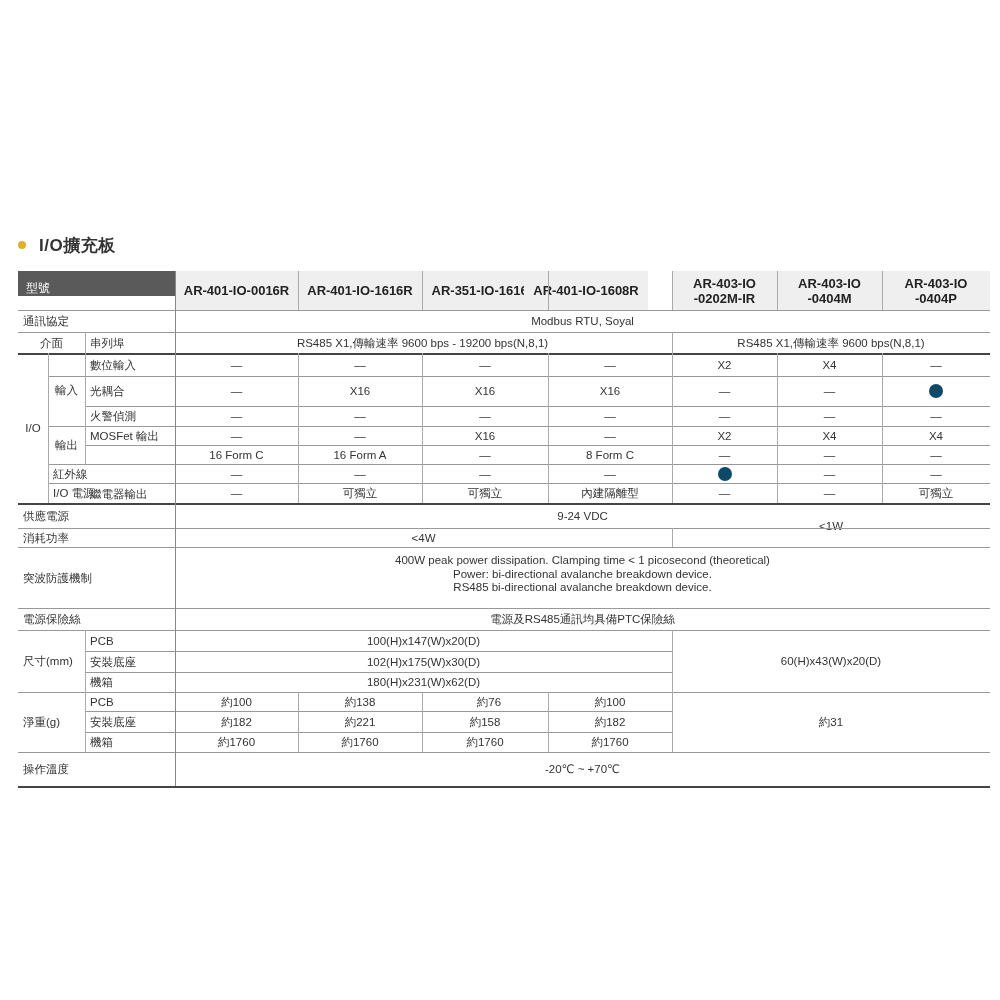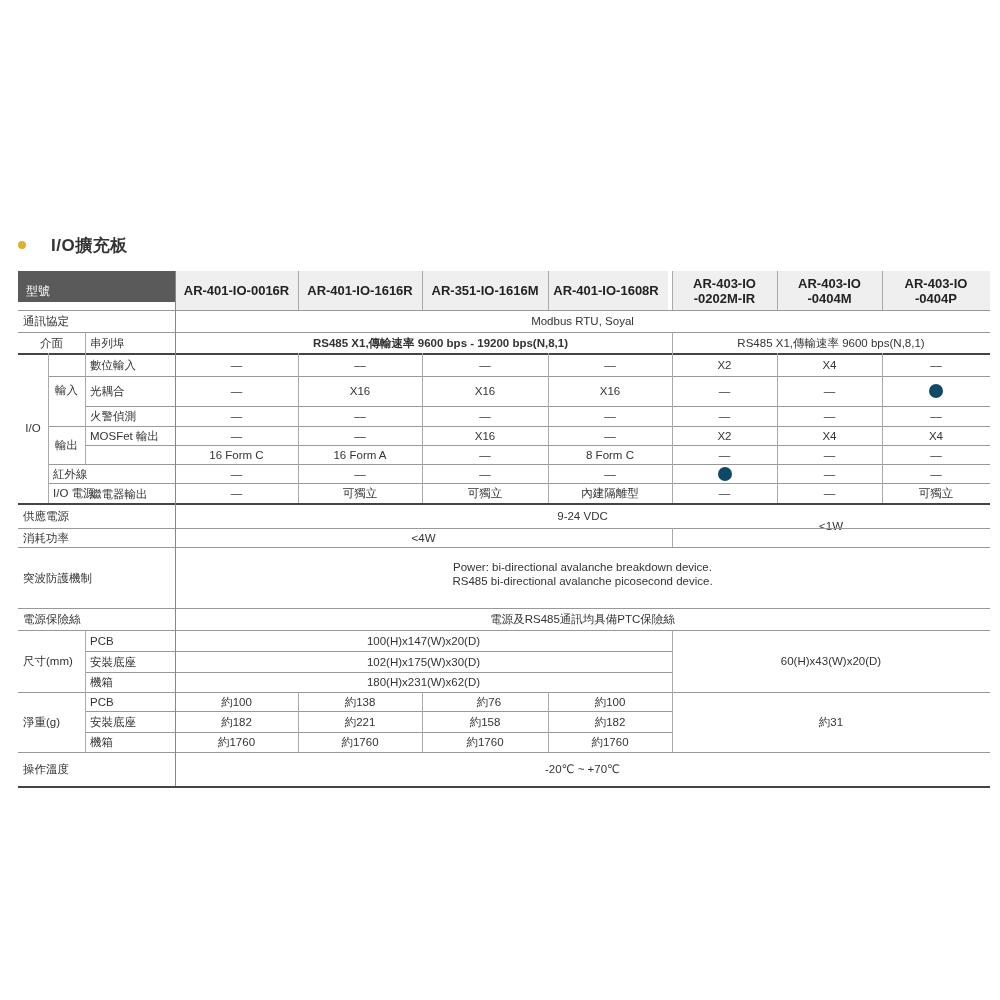--- a/index.html
+++ b/index.html
@@ -1,18 +1,18 @@
 <!DOCTYPE html>
 <html><head>
 <meta charset="utf-8">
 <style>
   html, body { margin:0; padding:0; background:#ffffff; }
   body { width:1000px; height:1000px; position:relative; overflow:hidden;
          font-family:"Liberation Sans","DejaVu Sans",sans-serif; color:#333; }
-  .title { position:absolute; left:18px; top:233px; height:24px; display:flex; align-items:center;gap:12px; }
+  .title { position:absolute; left:18px; top:233px; height:24px; display:flex; align-items:center; }
   .bullet { width:8px; height:8px; border-radius:50%; background:#e0b030; margin-right:13px; }
   .title-text { font-size:17px; font-weight:bold; color:#333; letter-spacing:0.5px; }
   .cell { position:absolute; box-sizing:border-box; display:flex; align-items:center; justify-content:center;
           font-size:11.5px; color:#333; white-space:nowrap; text-align:center; line-height:14px; }
   .cell.left { justify-content:flex-start; padding-left:5px; }
   .hdr-dark { background:#5a5a5a; color:#fff; justify-content:flex-start; padding-left:8px; padding-top:8px; font-size:12px; }
   .hdr { background:#efefef; font-weight:bold; font-size:13px; color:#222; line-height:15px; flex-direction:column; }
   .hline { position:absolute; height:0; border-top:1px solid #999; }
   .hline.thick { border-top:2px solid #444; }
   .vline { position:absolute; width:0; border-left:1px solid #aaa; }
@@ -21,52 +21,52 @@
   .multi { flex-direction:column; line-height:13.5px; }
 </style>
 </head>
 <body>
 
 <div class="title">
   <span class="bullet" style="background: rgb(224, 176, 48);"></span>
   <span class="title-text">I/O擴充板</span>
 </div>
 
-<div class="cell hdr-dark" style="left:18px;top:271px;width:157px;height:31px;">型號</div>
+<div class="cell hdr-dark" style="left:18px;top:271px;width:157px;height:25px;">型號</div>
 <div class="cell hdr" style="left:175px;top:271px;width:123px;height:39px;">
     <span>AR-401-IO-0016R</span>
   </div>
 <div class="cell hdr" style="left:298px;top:271px;width:124px;height:39px;">
     <span>AR-401-IO-1616R</span>
   </div>
 <div class="cell hdr" style="left:422px;top:271px;width:126px;height:39px;">
     <span>AR-351-IO-1616M</span>
   </div>
-<div class="cell hdr" style="left:544px;top:271px;width:124px;height:39px;">
+<div class="cell hdr" style="left:524px;top:271px;width:124px;height:39px;">
     <span>AR-401-IO-1608R</span>
   </div>
 <div class="cell hdr" style="left:672px;top:271px;width:105px;height:39px;">
     <span>AR-403-IO</span>
     <span>-0202M-IR</span>
   </div>
 <div class="cell hdr" style="left:777px;top:271px;width:105px;height:39px;">
     <span>AR-403-IO</span>
     <span>-0404M</span>
   </div>
 <div class="cell hdr" style="left:882px;top:271px;width:108px;height:39px;">
     <span>AR-403-IO</span>
     <span>-0404P</span>
   </div>
 
 <div class="cell left" style="left:18px;top:310px;width:157px;height:22px;">通訊協定</div>
 <div class="cell" style="left:175px;top:310px;width:815px;height:22px;">Modbus RTU, Soyal</div>
 
 <div class="cell" style="left:18px;top:332px;width:67px;height:21px;">介面</div>
 <div class="cell left" style="left:85px;top:332px;width:90px;height:21px;">串列埠</div>
-<div class="cell" style="left:192px;top:332px;width:497px;height:21px;font-weight:bold;">RS485 X1,傳輸速率 9600 bps - 19200 bps(N,8,1)</div>
+<div class="cell" style="left:174px;top:332px;width:497px;height:21px;">RS485 X1,傳輸速率 9600 bps - 19200 bps(N,8,1)</div>
 <div class="cell" style="left:672px;top:332px;width:318px;height:21px;">RS485 X1,傳輸速率 9600 bps(N,8,1)</div>
 
 <div class="cell" style="left:18px;top:353px;width:30px;height:150px;">I/O</div>
 <div class="cell" style="left:48px;top:353px;width:37px;height:73px;">輸入</div>
 <div class="cell" style="left:48px;top:426px;width:37px;height:38px;">輸出</div>
 
 <div class="cell left" style="left:85px;top:353px;width:90px;height:23px;">數位輸入</div>
 <div class="cell left" style="left:85px;top:376px;width:90px;height:30px;">光耦合</div>
 <div class="cell left" style="left:85px;top:406px;width:90px;height:20px;font-family:Liberation Serif, serif;">火警偵測</div>
 <div class="cell left" style="left:85px;top:426px;width:90px;height:19px;">MOSFet 輸出</div>
@@ -132,22 +132,23 @@
 
 <div class="cell left" style="left:18px;top:503px;width:157px;height:25px;">供應電源</div>
 <div class="cell" style="left:175px;top:503px;width:815px;height:25px;">9-24 VDC</div>
 
 <div class="cell left" style="left:18px;top:528px;width:157px;height:19px;">消耗功率</div>
 <div class="cell" style="left:175px;top:528px;width:497px;height:19px;">&lt;4W</div>
 <div class="cell" style="left:672px;top:516px;width:318px;height:19px;">&lt;1W</div>
 
 <div class="cell left" style="left:18px;top:547px;width:157px;height:61px;">突波防護機制</div>
 <div class="cell multi" style="left:175px;top:547px;width:815px;height:61px;padding-bottom:6px;">
+  <span>400W peak power dissipation. Clamping time &lt; 1   picosecond (theoretical)</span>
   <span>Power: bi-directional avalanche breakdown device.</span>
-  <span>RS485 bi-directional avalanche picosecond device.</span>
+  <span>RS485 bi-directional avalanche breakdown device.</span>
 </div>
 
 <div class="cell left" style="left:18px;top:608px;width:157px;height:22px;">電源保險絲</div>
 <div class="cell" style="left:175px;top:608px;width:815px;height:22px;">電源及RS485通訊均具備PTC保險絲</div>
 
 <div class="cell left" style="left:18px;top:630px;width:67px;height:62px;">尺寸(mm)</div>
 <div class="cell left" style="left:85px;top:630px;width:90px;height:21px;">PCB</div>
 <div class="cell left" style="left:85px;top:651px;width:90px;height:21px;">安裝底座</div>
 <div class="cell left" style="left:85px;top:672px;width:90px;height:20px;">機箱</div>
 <div class="cell" style="left:175px;top:630px;width:497px;height:21px;">100(H)x147(W)x20(D)</div>

